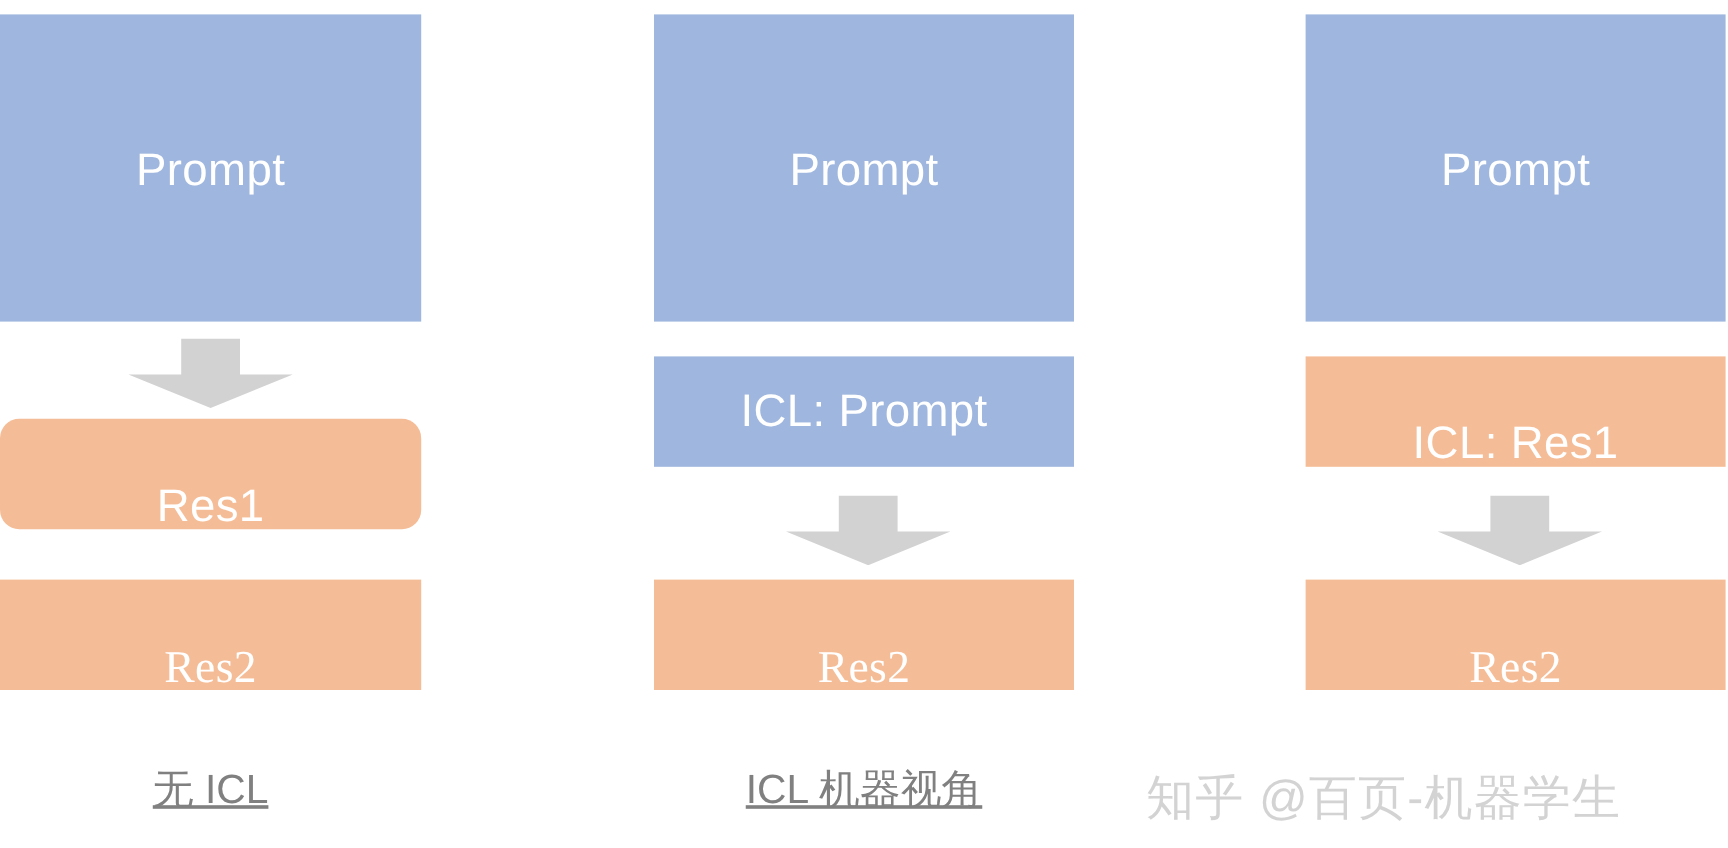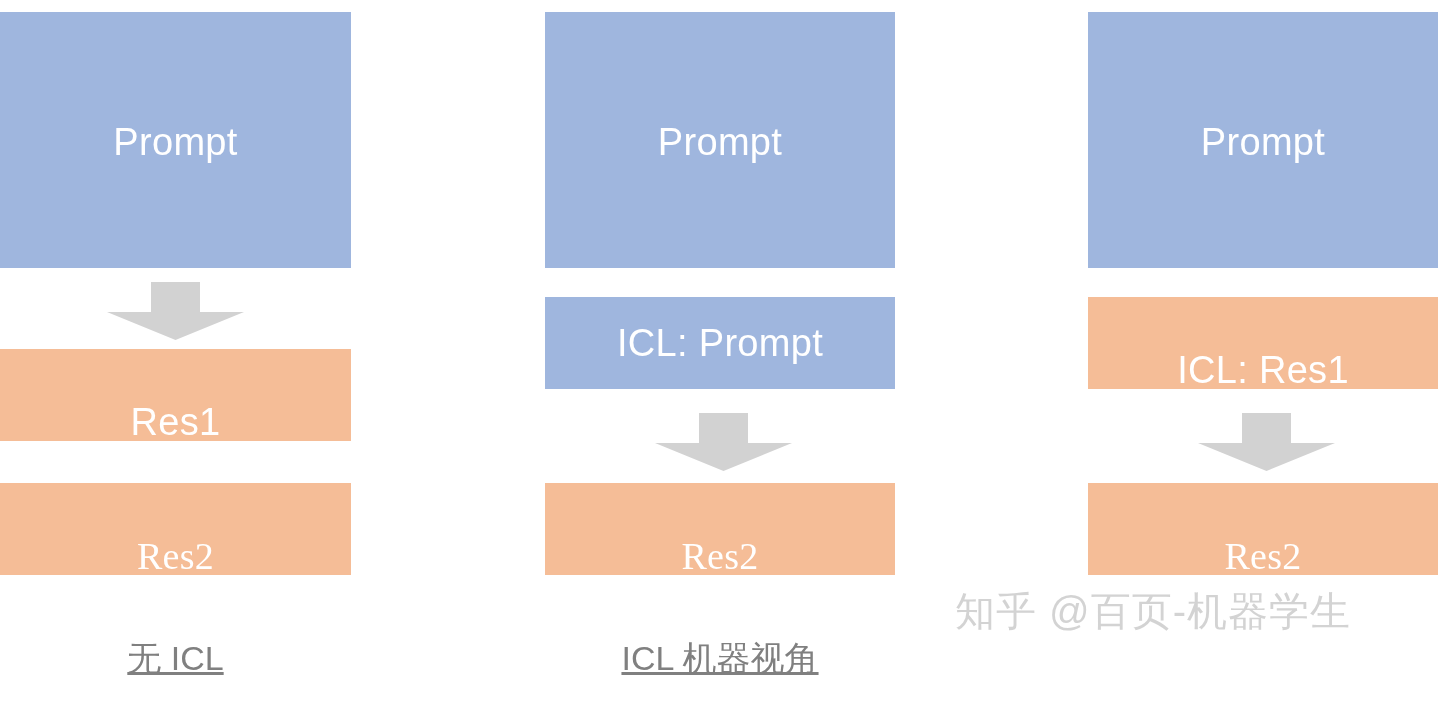--- a/index.html
+++ b/index.html
@@ -51,21 +51,21 @@
     line-height: 1;
     white-space: nowrap;
   }
   .box.blue  { background: #9FB6DE; }
   .box.orange{ background: #F5BD97; align-items: flex-end; }
 
   
   .box.prompt-tall   { top: -4px;  height: 256px; }
   .box.band          { height: 92px; }
   .box.at-281        { top: 281px; }
-  .box.at-333        { top: 333px; }
+  .box.at-333        { top: 333px; border-radius: 16px; }
   .box.at-467        { top: 467px; font-family: Liberation Serif, serif; }
 
   
   .box.prompt-tall .box-label { position: relative; top: 2px; }
 
   
   .arrow {
     position: absolute;
     width: 137px;
     height: 58px;
@@ -86,21 +86,21 @@
     font-size: 34px;
     line-height: 1.2;
     white-space: nowrap;
     text-decoration: underline;
   }
 
   
   #watermark {
     position: absolute;
     left: 955px;
-    top: 591px;
+    top: 645px;
     color: rgba(140, 140, 140, 0.38);
     font-size: 40px;
     line-height: 1;
     white-space: nowrap;
     letter-spacing: 1px;
     text-shadow: 0 1px 0 rgba(255,255,255,0.85);
     pointer-events: none;
   }
 </style>
 </head>

